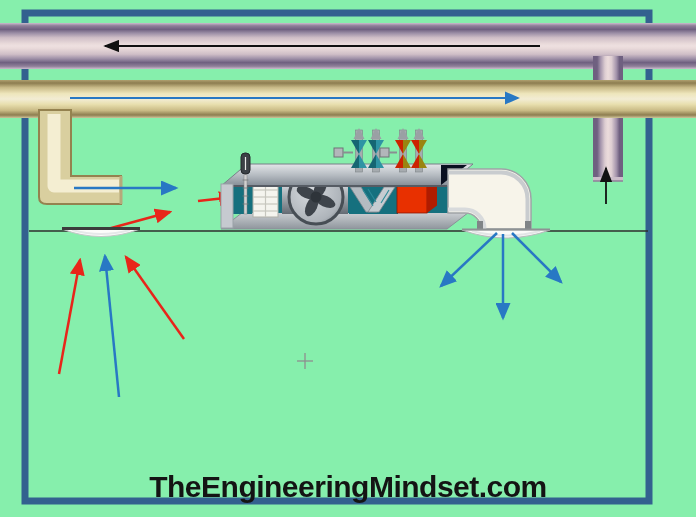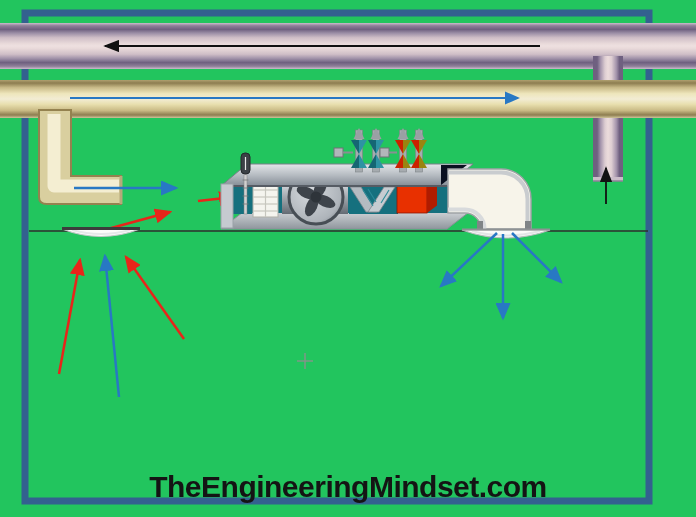--- a/index.html
+++ b/index.html
@@ -1,16 +1,16 @@
 <!DOCTYPE html>
 <html><head>
 <meta charset="utf-8">
 <style>
   html,body{margin:0;padding:0;background:#fff;}
-  #stage{position:relative;width:696px;height:517px;background:#22c55e;overflow:hidden;
+  #stage{position:relative;width:696px;height:517px;background:#86efac;overflow:hidden;
          font-family:"Liberation Sans", sans-serif;}
   #diagram-svg{position:absolute;left:0;top:0;}
   .footer-text{position:absolute;left:0;top:470px;width:696px;text-align:center;
                font-family:"Liberation Sans", sans-serif;font-weight:700;font-size:30px;
                letter-spacing:-0.5px;color:#141414;}
 </style>
 </head>
 <body>
 
 <div id="stage">

